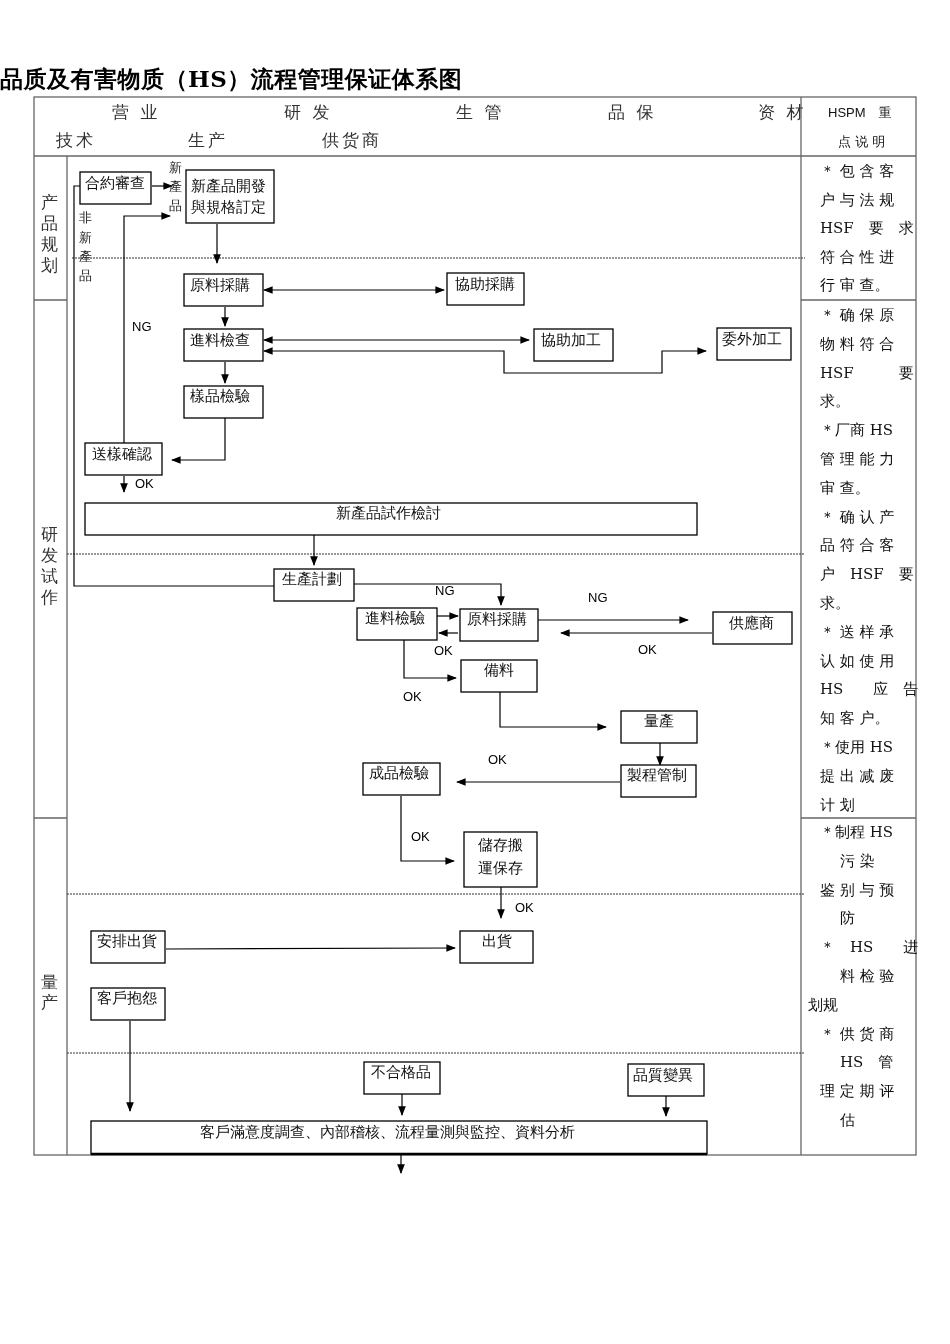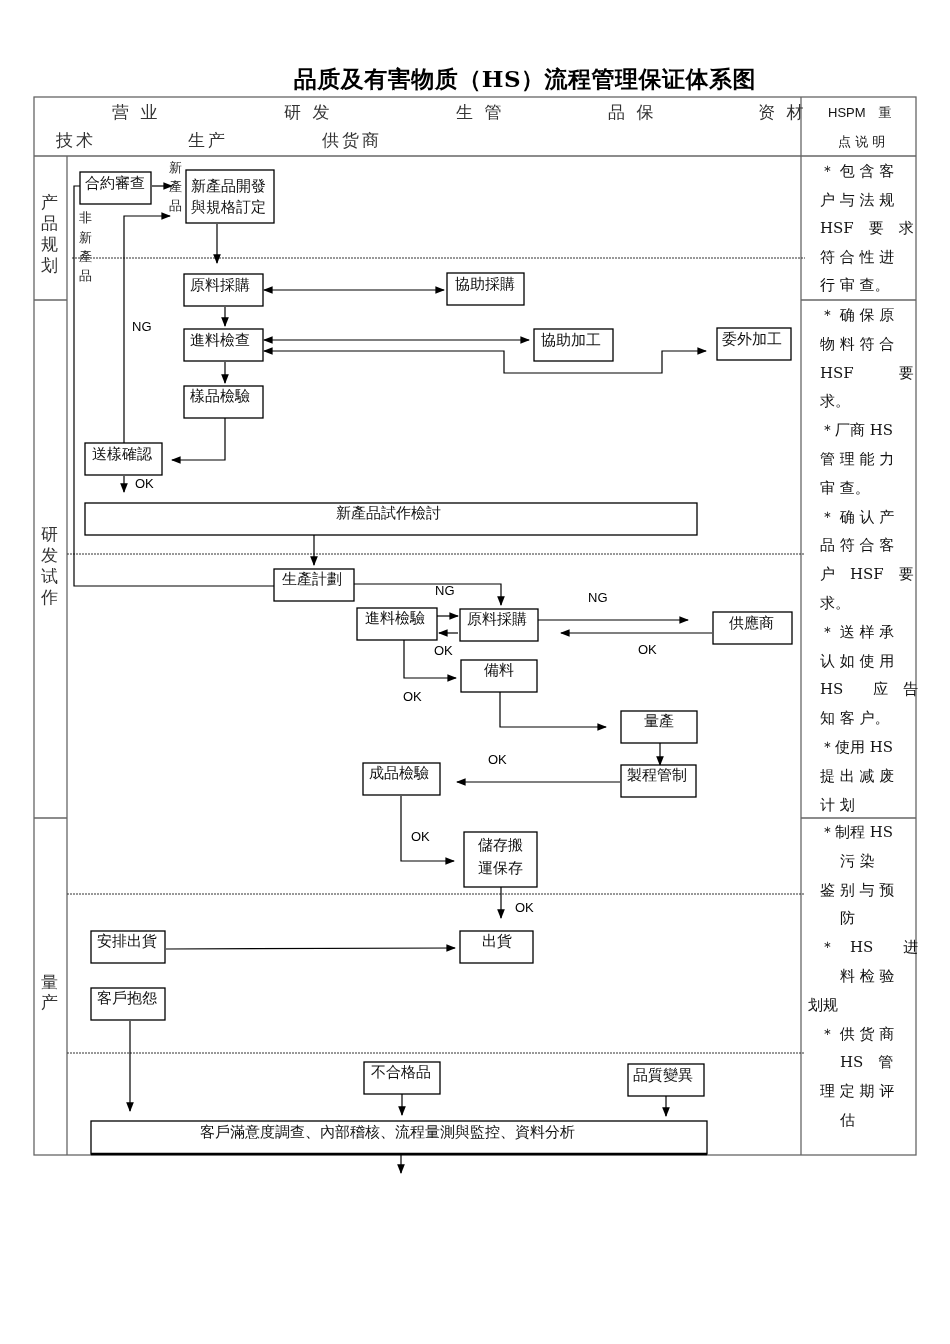--- a/index.html
+++ b/index.html
@@ -1,18 +1,18 @@
 <!DOCTYPE html>
 <html><head>
 <meta charset="utf-8">
 <style>
   html, body { margin:0; padding:0; background:#ffffff; }
   body { width:950px; height:1344px; position:relative; overflow:hidden;
          font-family:"DejaVu Serif", "Liberation Serif", serif; color:#000; }
-  #title { position:absolute; left:0; top:64px; width:756px; text-align:right;
+  #title { position:absolute; left:0; top:64px; width:756px; text-align:left;
            font-size:23px; font-weight:bold; letter-spacing:0.5px; }
   svg#chart { position:absolute; left:0; top:0; }
   .frame { stroke:#666; stroke-width:1.3; fill:none; }
   .dept { font-size:17px; fill:#333; letter-spacing:3px; }
   .lane { font-size:17px; fill:#333; }
   .box { fill:#fff; stroke:#000; stroke-width:1.3; }
   .boxtxt { font-size:15px; fill:#111; }
   .small { font-size:13px; fill:#222; }
   .lbl { font-family:"Liberation Sans", "DejaVu Sans", sans-serif; font-size:13px; fill:#000; }
   .line { stroke:#000; stroke-width:1.2; fill:none; }

